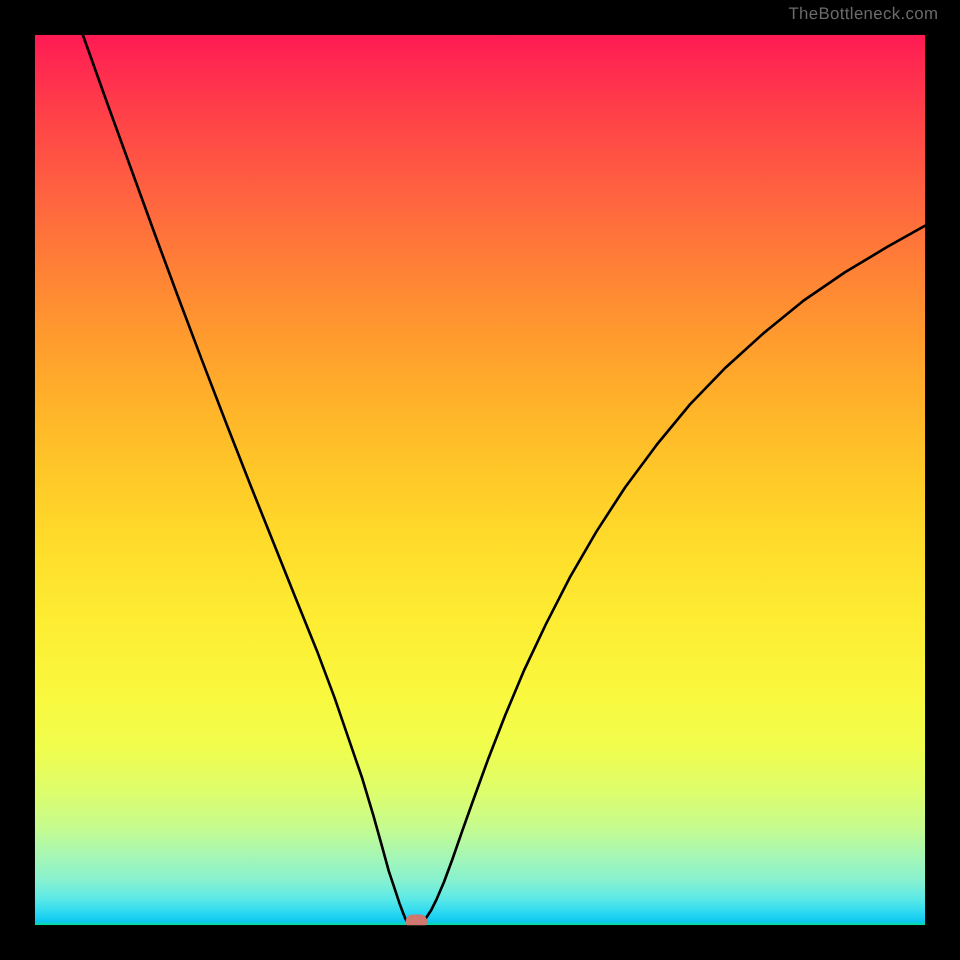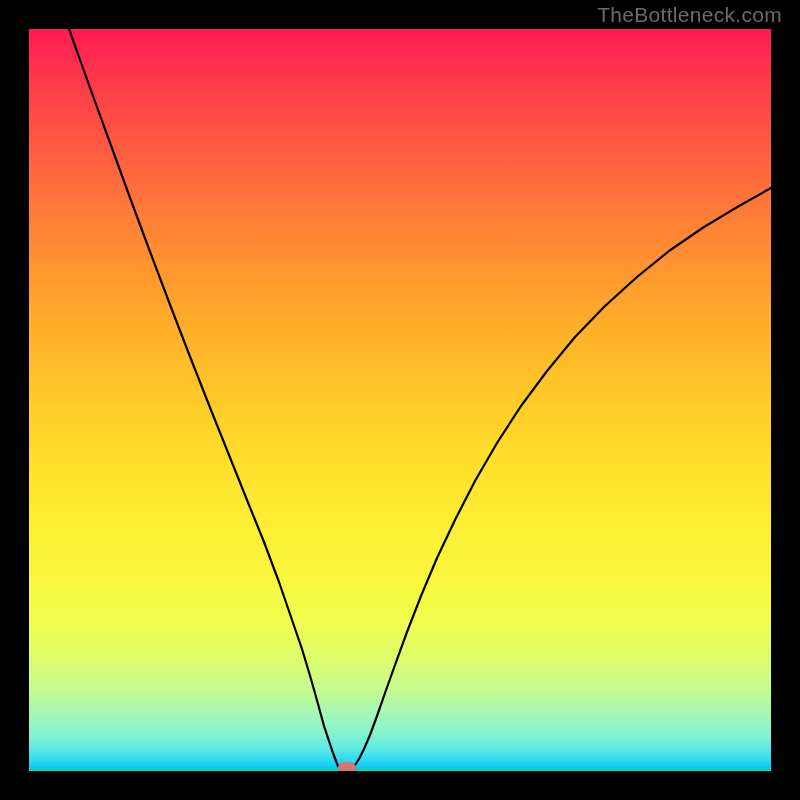--- a/index.html
+++ b/index.html
@@ -12,21 +12,21 @@
       height: 800px;
       background: #000;
       position: relative;
       font-family: Arial, sans-serif;
     }
     .watermark {
       position: absolute;
       top: 3px;
       right: 18px;
       color: #6b6b6b;
-      font-size: 21px;
+      font-size: 14px;
       font-weight: normal;
       z-index: 10;
       letter-spacing: 0.3px;
     }
     .chart-container {
       position: absolute;
       top: 29px;
       left: 29px;
       width: 742px;
       height: 742px;

